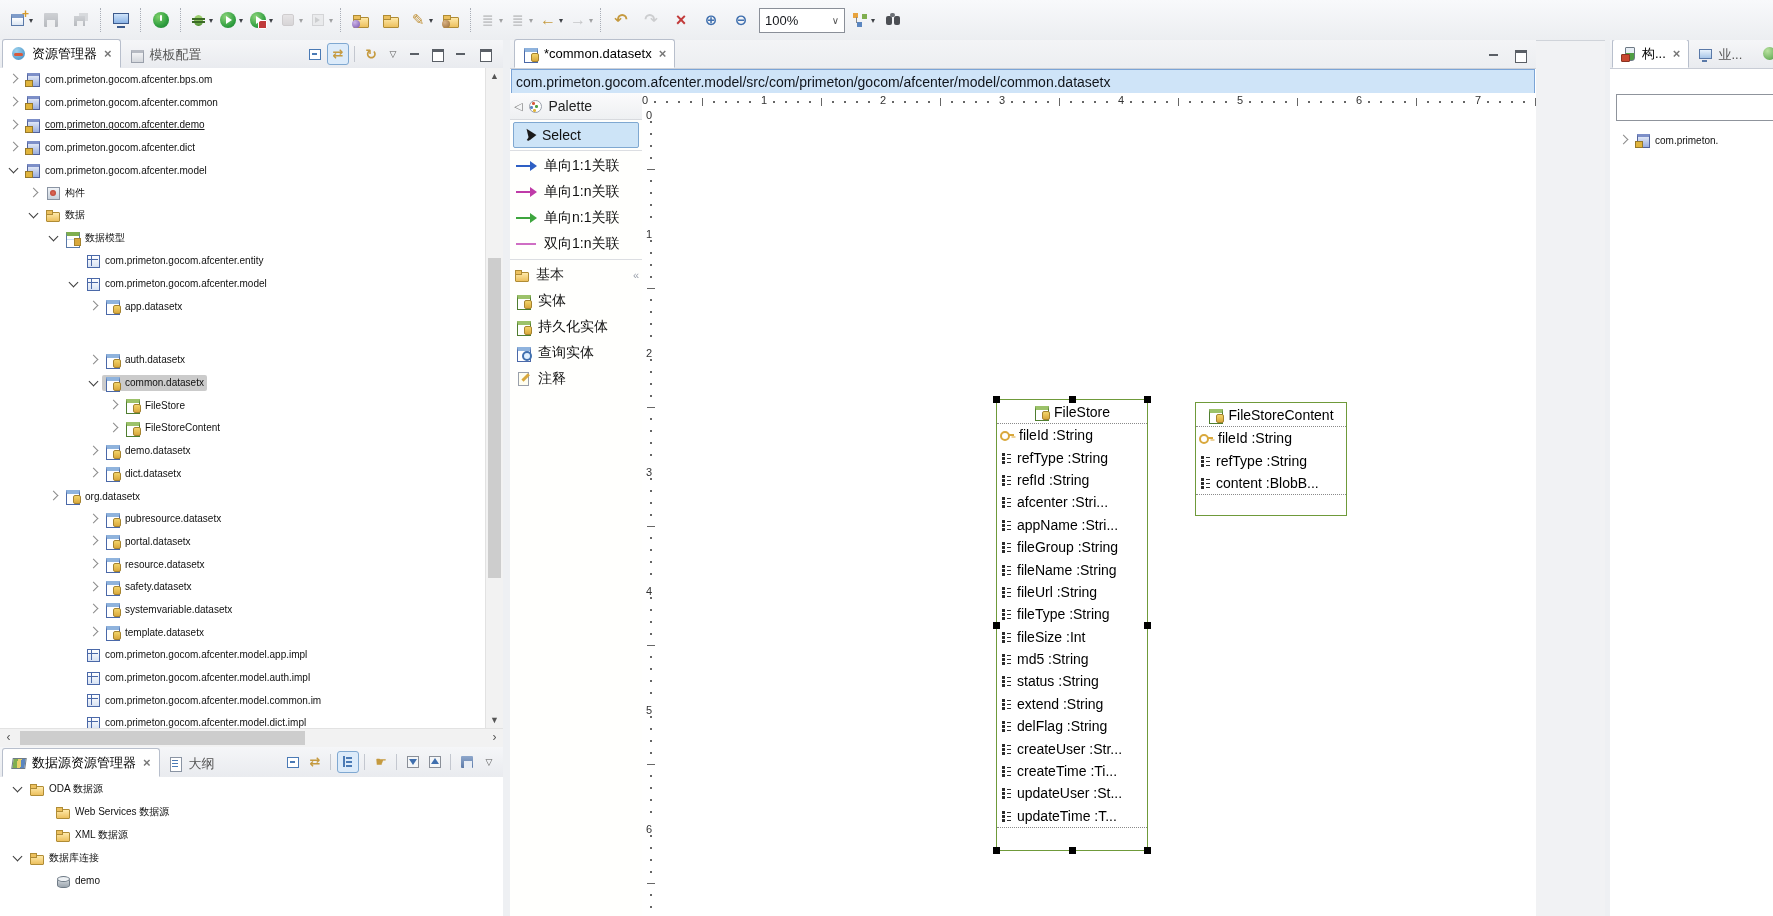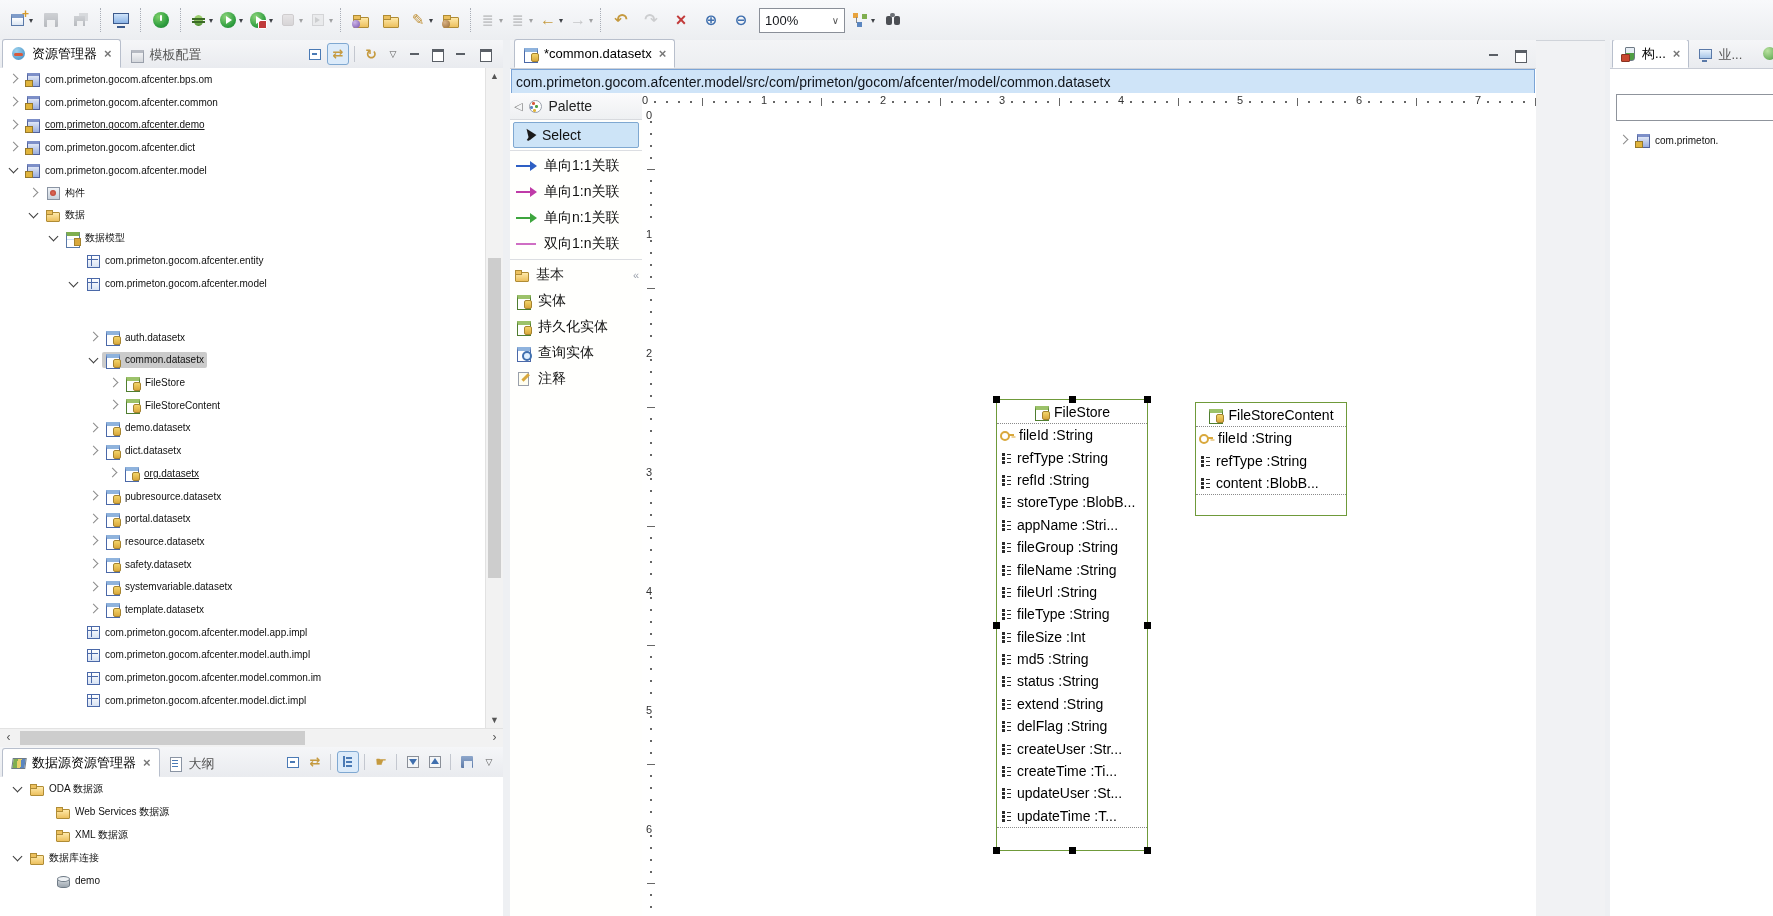--- a/index.html
+++ b/index.html
@@ -439,20 +439,27 @@
             <span class="tl">com.primeton.gocom.afcenter.entity</span>
           </span>
         </div>
         <div class="trow" style="padding-left: 66px; height: 22.7px;">
           <span class="exp o"></span>
           <span class="core">
             <span class="ic16 i-pkg"></span>
             <span class="tl">com.primeton.gocom.afcenter.model</span>
           </span>
         </div>
+        <div class="trow" style="padding-left: 86px; height: 22.7px;">
+          <span class="exp c"></span>
+          <span class="core">
+            <span class="ic16 i-dataset"></span>
+            <span class="tl">app.datasetx</span>
+          </span>
+        </div>
         <div class="trow" style="padding-left: 86px; height: 22.7px; margin-top: 31px;">
           <span class="exp c"></span>
           <span class="core">
             <span class="ic16 i-dataset"></span>
             <span class="tl">auth.datasetx</span>
           </span>
         </div>
         <div class="trow sel" style="padding-left: 86px; height: 22.7px;">
           <span class="exp o"></span>
           <span class="core">
@@ -481,21 +488,21 @@
             <span class="tl">demo.datasetx</span>
           </span>
         </div>
         <div class="trow" style="padding-left: 86px; height: 22.7px;">
           <span class="exp c"></span>
           <span class="core">
             <span class="ic16 i-dataset"></span>
             <span class="tl">dict.datasetx</span>
           </span>
         </div>
-        <div class="trow" style="padding-left: 105px; height: 22.7px; text-decoration: underline;">
+        <div class="trow" style="padding-left: 46px; height: 22.7px;">
           <span class="exp c"></span>
           <span class="core">
             <span class="ic16 i-dataset"></span>
             <span class="tl">org.datasetx</span>
           </span>
         </div>
         <div class="trow" style="padding-left: 86px; height: 22.7px;">
           <span class="exp c"></span>
           <span class="core">
             <span class="ic16 i-dataset"></span>
@@ -941,21 +948,21 @@
             <div class="erow">
               <span class="a-attr"></span>
               <span class="atext">refType :String</span>
             </div>
             <div class="erow">
               <span class="a-attr"></span>
               <span class="atext">refId :String</span>
             </div>
             <div class="erow">
               <span class="a-attr"></span>
-              <span class="atext">storeType :BlobB...</span>
+              <span class="atext">afcenter :Stri...</span>
             </div>
             <div class="erow">
               <span class="a-attr"></span>
               <span class="atext">appName :Stri...</span>
             </div>
             <div class="erow">
               <span class="a-attr"></span>
               <span class="atext">fileGroup :String</span>
             </div>
             <div class="erow">

